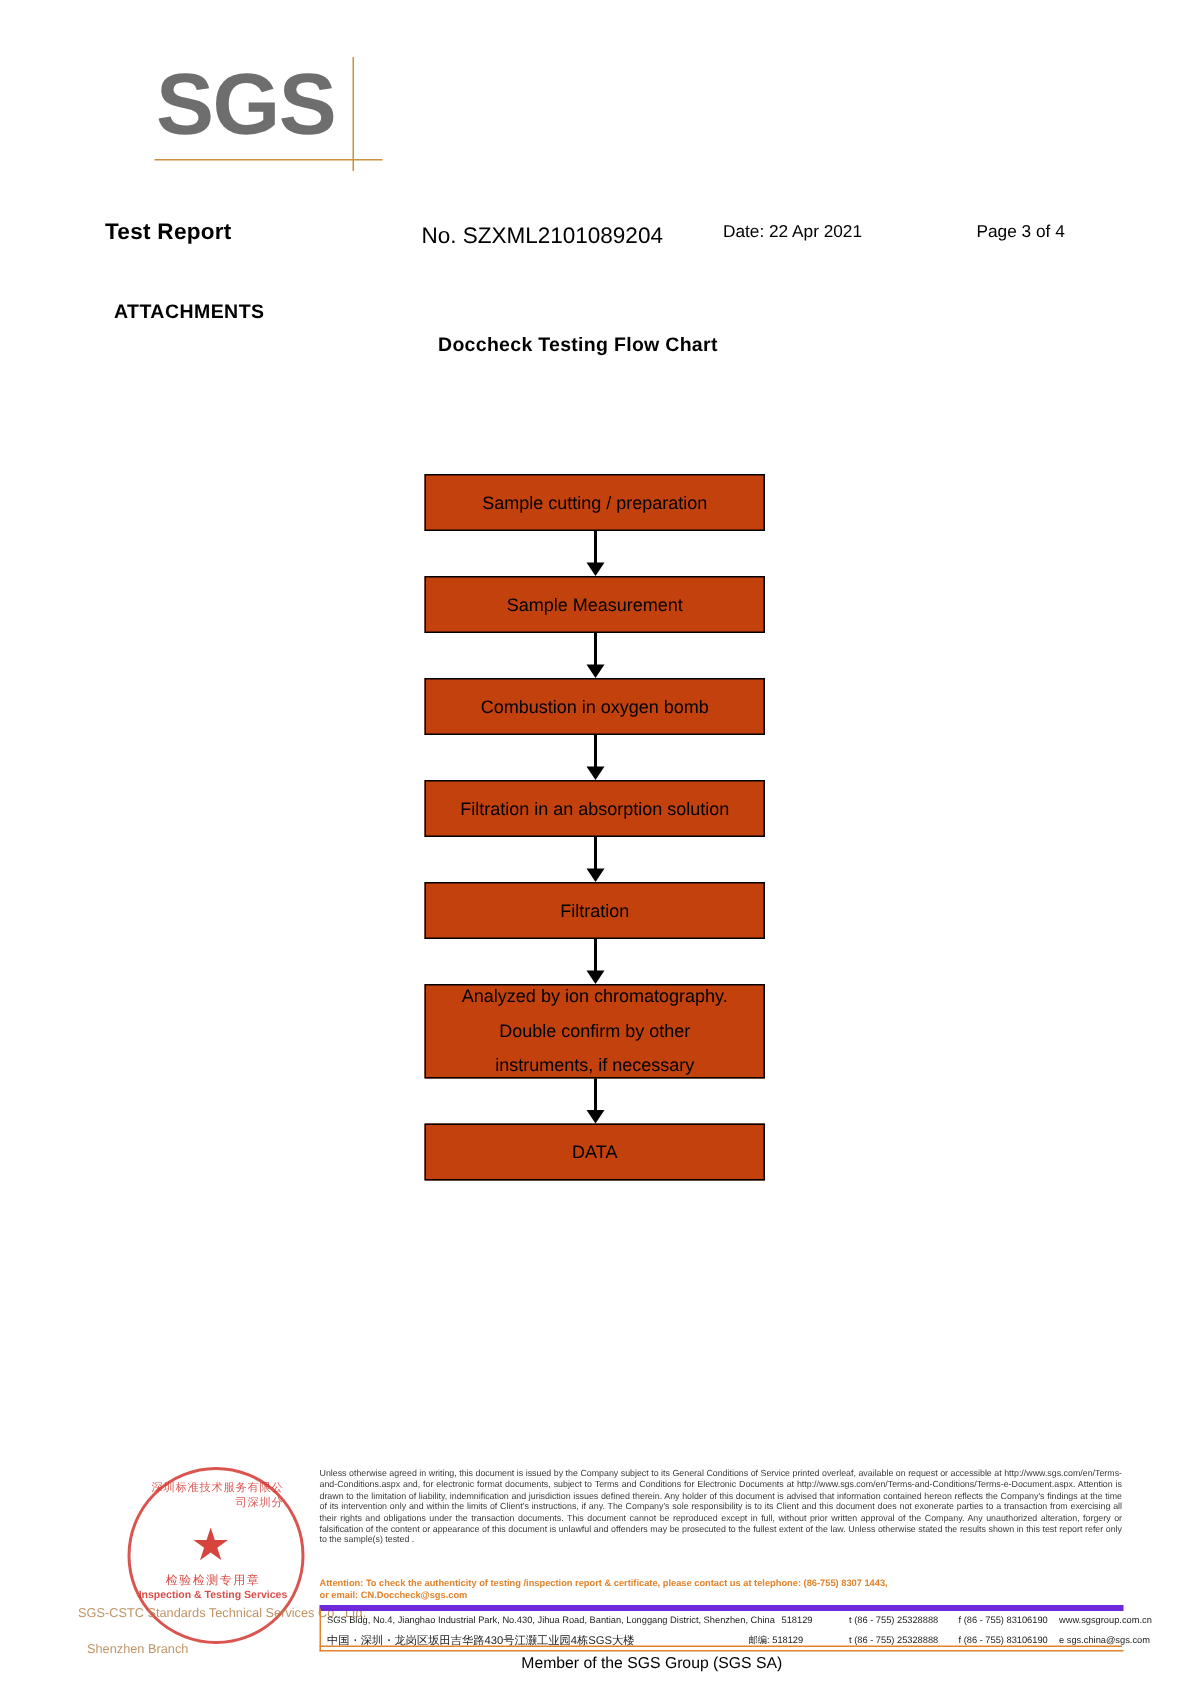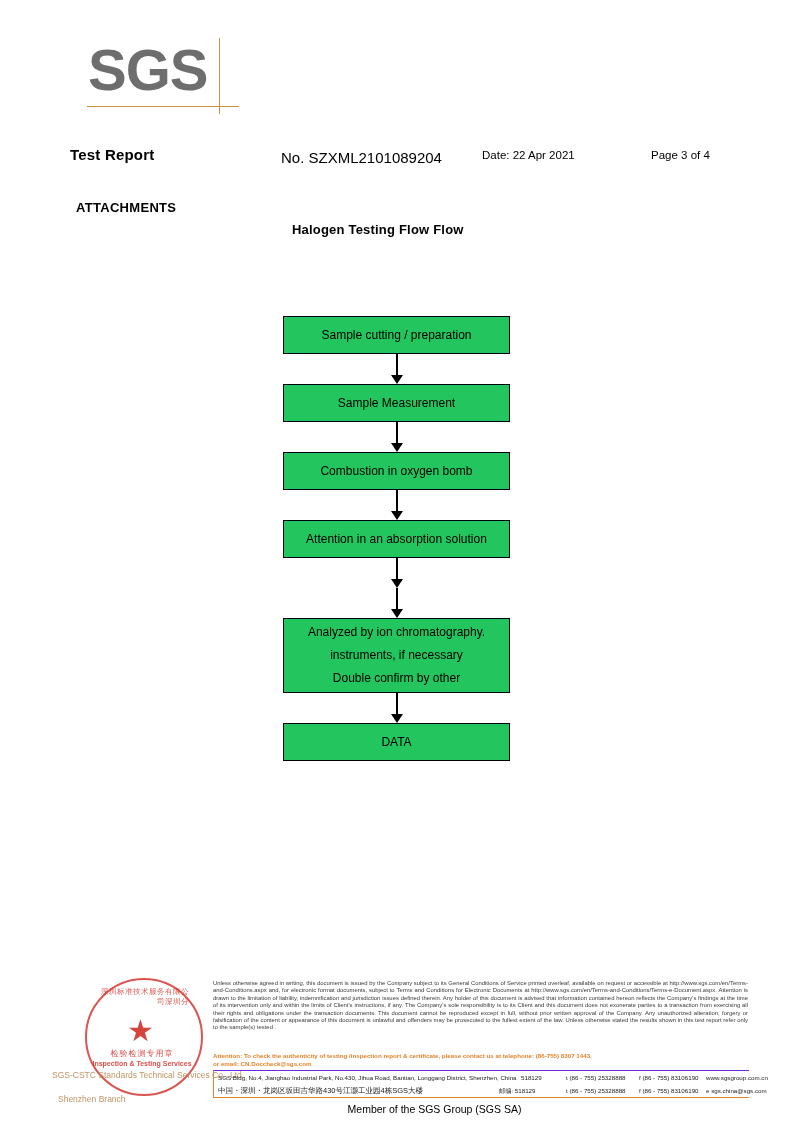--- a/index.html
+++ b/index.html
@@ -12,21 +12,21 @@
     height: 1121px;
     position: relative;
     font-family: "Liberation Sans", sans-serif;
     color: #000;
     overflow: hidden;
   }
 
   
   #logo-area {
     position: absolute;
-    left: 88px;
+    left: 104px;
     top: 38px;
     width: 160px;
     height: 80px;
   }
   #logo-text {
     position: absolute;
     left: 0;
     top: 0;
     font-family: "Liberation Sans", sans-serif;
     font-size: 58px;
@@ -103,31 +103,31 @@
   #flow {
     position: absolute;
     left: 283px;
     top: 316px;
     width: 227px;
   }
   .flow-box {
     box-sizing: border-box;
     width: 227px;
     border: 1px solid #000;
-    background: #22c55e;
+    background: #c2410c;
     display: flex;
     align-items: center;
     justify-content: center;
     text-align: center;
     font-size: 12px;
     line-height: 23px;
     color: #000;
   }
   .flow-box.h1 { height: 38px; }
-  .flow-box.h3 { height: 75px; }
+  .flow-box.h3 { height: 63px; }
   .arrow {
     width: 227px;
     height: 30px;
     position: relative;
   }
   .arrow .stem {
     position: absolute;
     left: 113px;
     top: 0;
     width: 2px;
@@ -238,21 +238,21 @@
     font-weight: bold;
   }
 
   #addr-box {
     position: absolute;
     left: 213px;
     top: 100px;
     width: 535px;
     height: 26px;
     border-left: 1px solid #e2832c;
-    border-top: 1px solid #6d28d9;
+    border-top: 4px solid #6d28d9;
     border-bottom: 1px solid #e2832c;
   }
   .addr-row {
     position: absolute;
     height: 13px;
     width: 535px;
     font-size: 6.2px;
     line-height: 13px;
     color: #222;
     white-space: nowrap;
@@ -295,21 +295,21 @@
   <div id="logo-vline"></div>
   <div id="logo-hline"></div>
 </div>
 
 <div id="report-title">Test Report</div>
 <div id="report-no">No. SZXML2101089204</div>
 <div id="report-date">Date: 22 Apr 2021</div>
 <div id="report-page">Page 3 of 4</div>
 
 <div id="attachments-label">ATTACHMENTS</div>
-<div id="flow-title">Halogen Testing Flow Flow</div>
+<div id="flow-title">Doccheck Testing Flow Chart</div>
 
 <div id="flow">
 
   <div class="flow-box h1">
     <span>Sample cutting / preparation</span>
   </div>
 
   <div class="arrow">
     <div class="stem"></div>
     <div class="head"></div>
@@ -327,39 +327,42 @@
   <div class="flow-box h1">
     <span>Combustion in oxygen bomb</span>
   </div>
 
   <div class="arrow">
     <div class="stem"></div>
     <div class="head"></div>
   </div>
 
   <div class="flow-box h1">
-    <span>Attention in an absorption solution</span>
-  </div>
-
-  <div class="arrow">
-    <div class="stem"></div>
-    <div class="head"></div>
-  </div>
-
+    <span>Filtration in an absorption solution</span>
+  </div>
+
+  <div class="arrow">
+    <div class="stem"></div>
+    <div class="head"></div>
+  </div>
+
+  <div class="flow-box h1">
+    <span>Filtration</span>
+  </div>
 
   <div class="arrow">
     <div class="stem"></div>
     <div class="head"></div>
   </div>
 
   <div class="flow-box h3">
     <div>
       <div>Analyzed by ion chromatography.</div>
+      <div>Double confirm by other</div>
       <div>instruments, if necessary</div>
-      <div>Double confirm by other</div>
     </div>
   </div>
 
   <div class="arrow">
     <div class="stem"></div>
     <div class="head"></div>
   </div>
 
   <div class="flow-box h1">
     <span>DATA</span>

